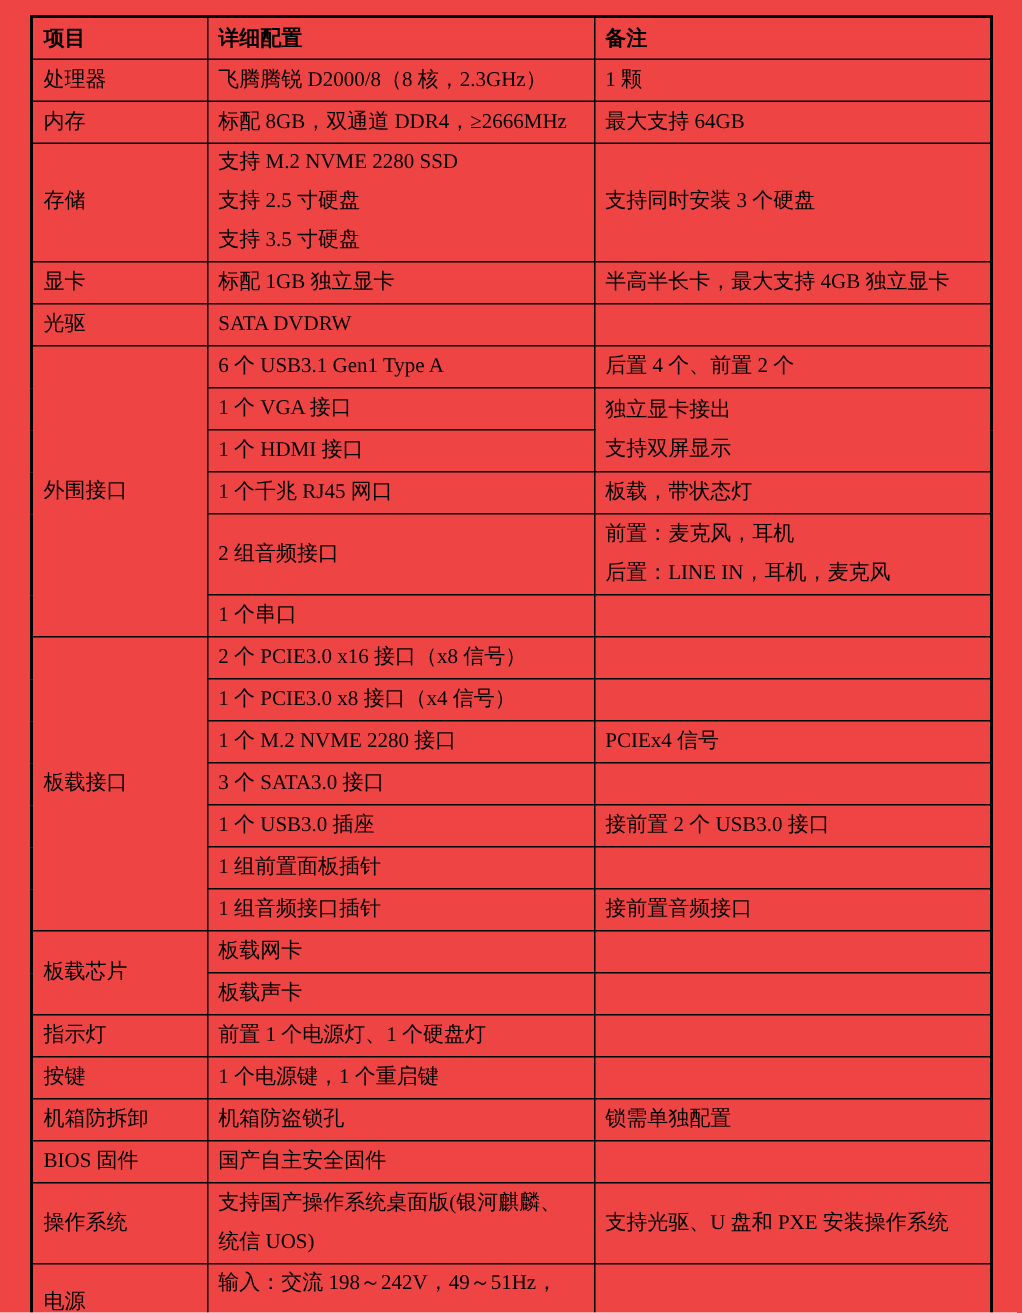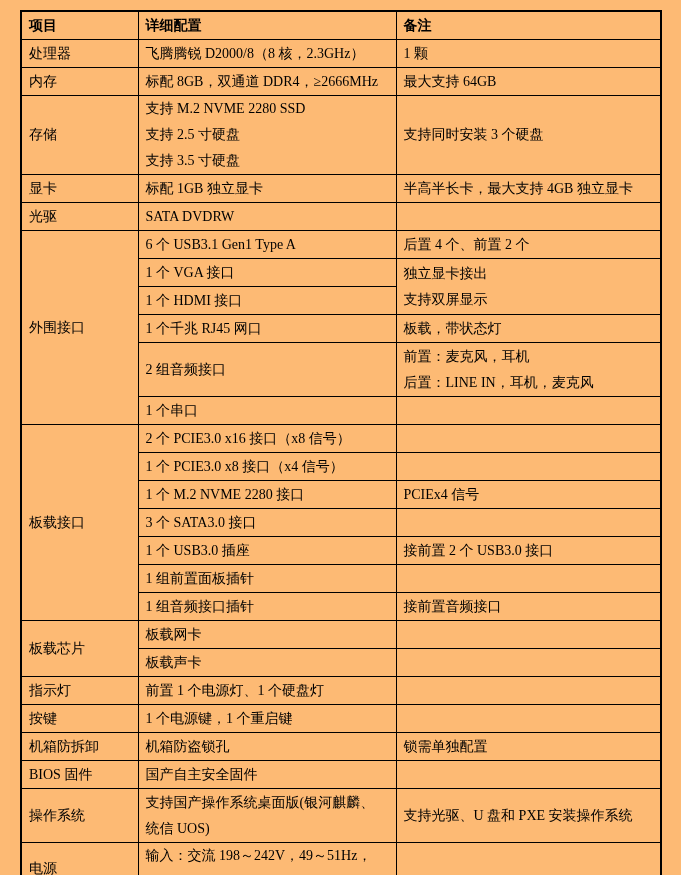--- a/index.html
+++ b/index.html
@@ -6,21 +6,21 @@
     margin: 0;
     padding: 0;
     background: #ffffff;
     color: #000000;
     font-family: "Liberation Serif", "DejaVu Serif", serif;
   }
   .page {
     position: relative;
     width: 681px;
     height: 875px;
-    background: #fdba74;
+    background: #ef4444;
     overflow: hidden;
   }
   table.spec {
     border-collapse: collapse;
     table-layout: fixed;
     width: 640px;
     margin: 10px 0 0 20px;
     border: 2px solid #000000;
   }
   col.col-item   { width: 117px; }

